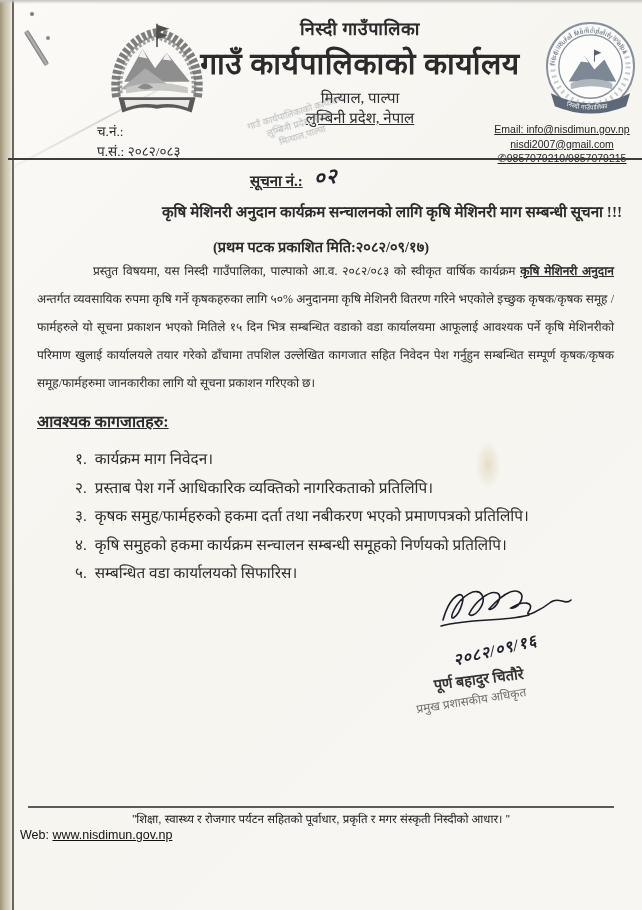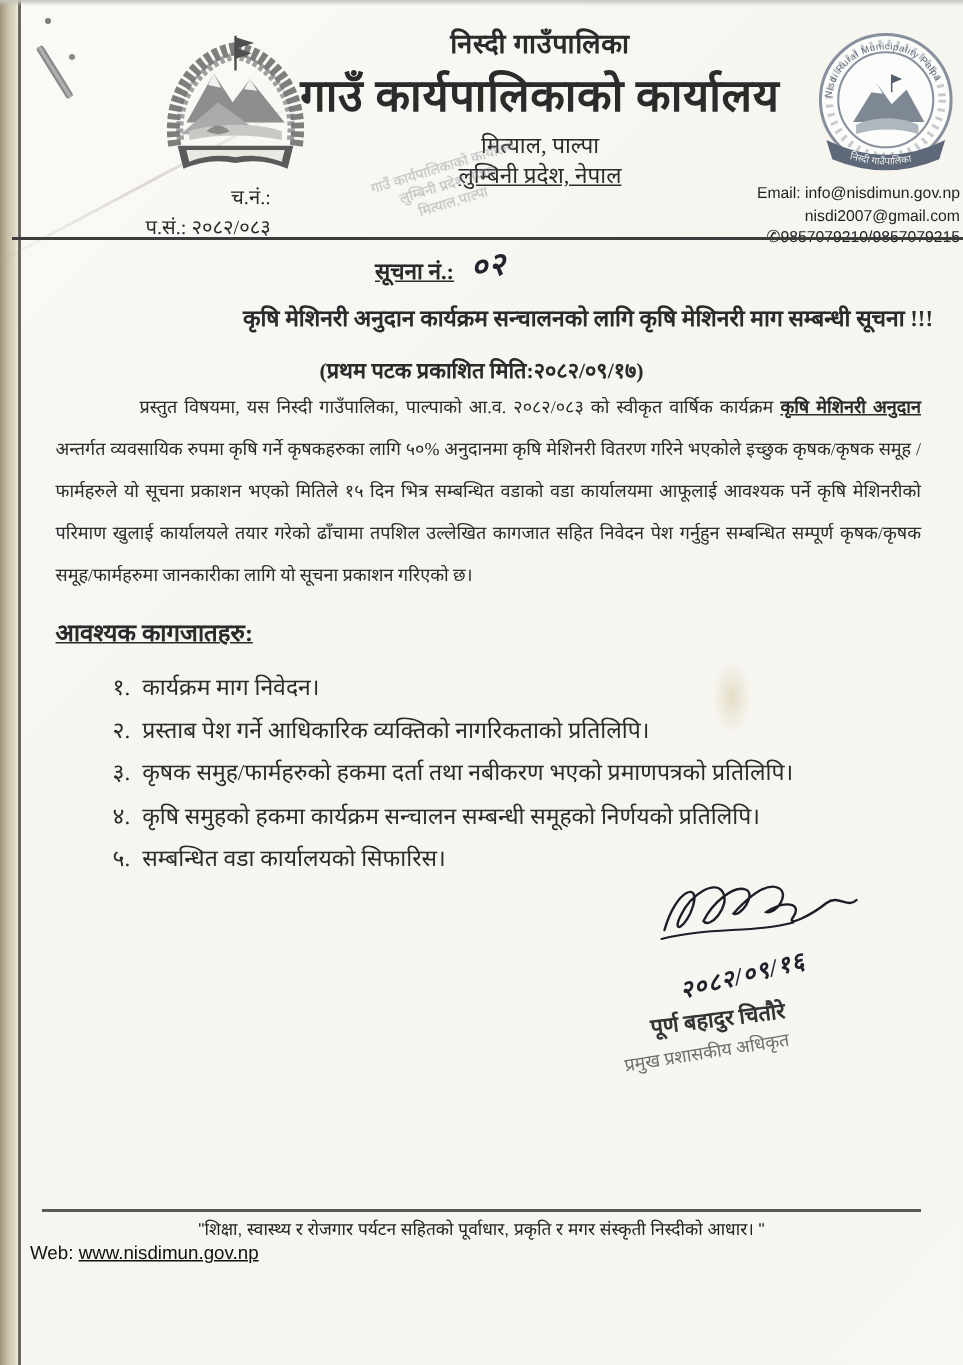--- a/index.html
+++ b/index.html
@@ -27,25 +27,25 @@
   
   .emblem{position:absolute;left:98px;top:20px;width:118px;height:108px;}
   .head-center{position:absolute;left:150px;top:16px;width:420px;text-align:center;}
   .muni-name{font-size:18px;font-weight:bold;letter-spacing:.5px;}
   .office-name{font-size:30px;font-weight:bold;margin-top:2px;letter-spacing:.5px;}
   .addr{font-size:15px;margin-top:5px;line-height:20px;}
   .overlay-stamp{position:absolute;left:224px;top:106px;width:150px;text-align:center;
     transform:rotate(-17deg);color:#84888d;opacity:.55;font-size:9.5px;line-height:12px;
     filter:blur(.3px);font-family:"Liberation Sans","DejaVu Sans",sans-serif;}
   .seal{position:absolute;left:541px;top:20px;width:99px;height:99px;}
-  .contact{position:absolute;left:484px;top:122px;width:156px;text-align:right;
-    font-family:"Liberation Sans","DejaVu Sans",sans-serif;font-size:10.5px;line-height:14.5px;color:#1f1f1f;}
+  .contact{position:absolute;left:484px;top:122px;width:156px;text-align:center;
+    font-family:"Liberation Sans","DejaVu Sans",sans-serif;font-size:10.5px;line-height:14.5px;color:#1f1f1f;text-decoration:underline;}
   .phone-row{white-space:nowrap;}
   .phone-ic{font-family:"DejaVu Sans",sans-serif;font-size:11px;}
-  .refs{position:absolute;left:97px;top:122px;font-size:13.5px;line-height:20px;text-align:right;}
+  .refs{position:absolute;left:97px;top:122px;font-size:13.5px;line-height:20px;}
 
   .rule-1{position:absolute;left:8px;top:158px;width:634px;height:2px;background:#3d3d3d;}
 
   .notice-no{position:absolute;left:250px;top:164px;font-size:15px;}
   .notice-no-label{font-weight:bold;text-decoration:underline;margin-top:32px;}
   .notice-no-value{display:inline-block;font-size:21px;font-style:italic;font-weight:bold;
     color:#23232e;transform:rotate(-7deg) translateY(-2px);margin-left:8px;letter-spacing:1px;}
 
   .title-line{position:absolute;left:20px;top:201px;width:602px;text-align:right;
     font-weight:bold;font-size:15.2px;}

